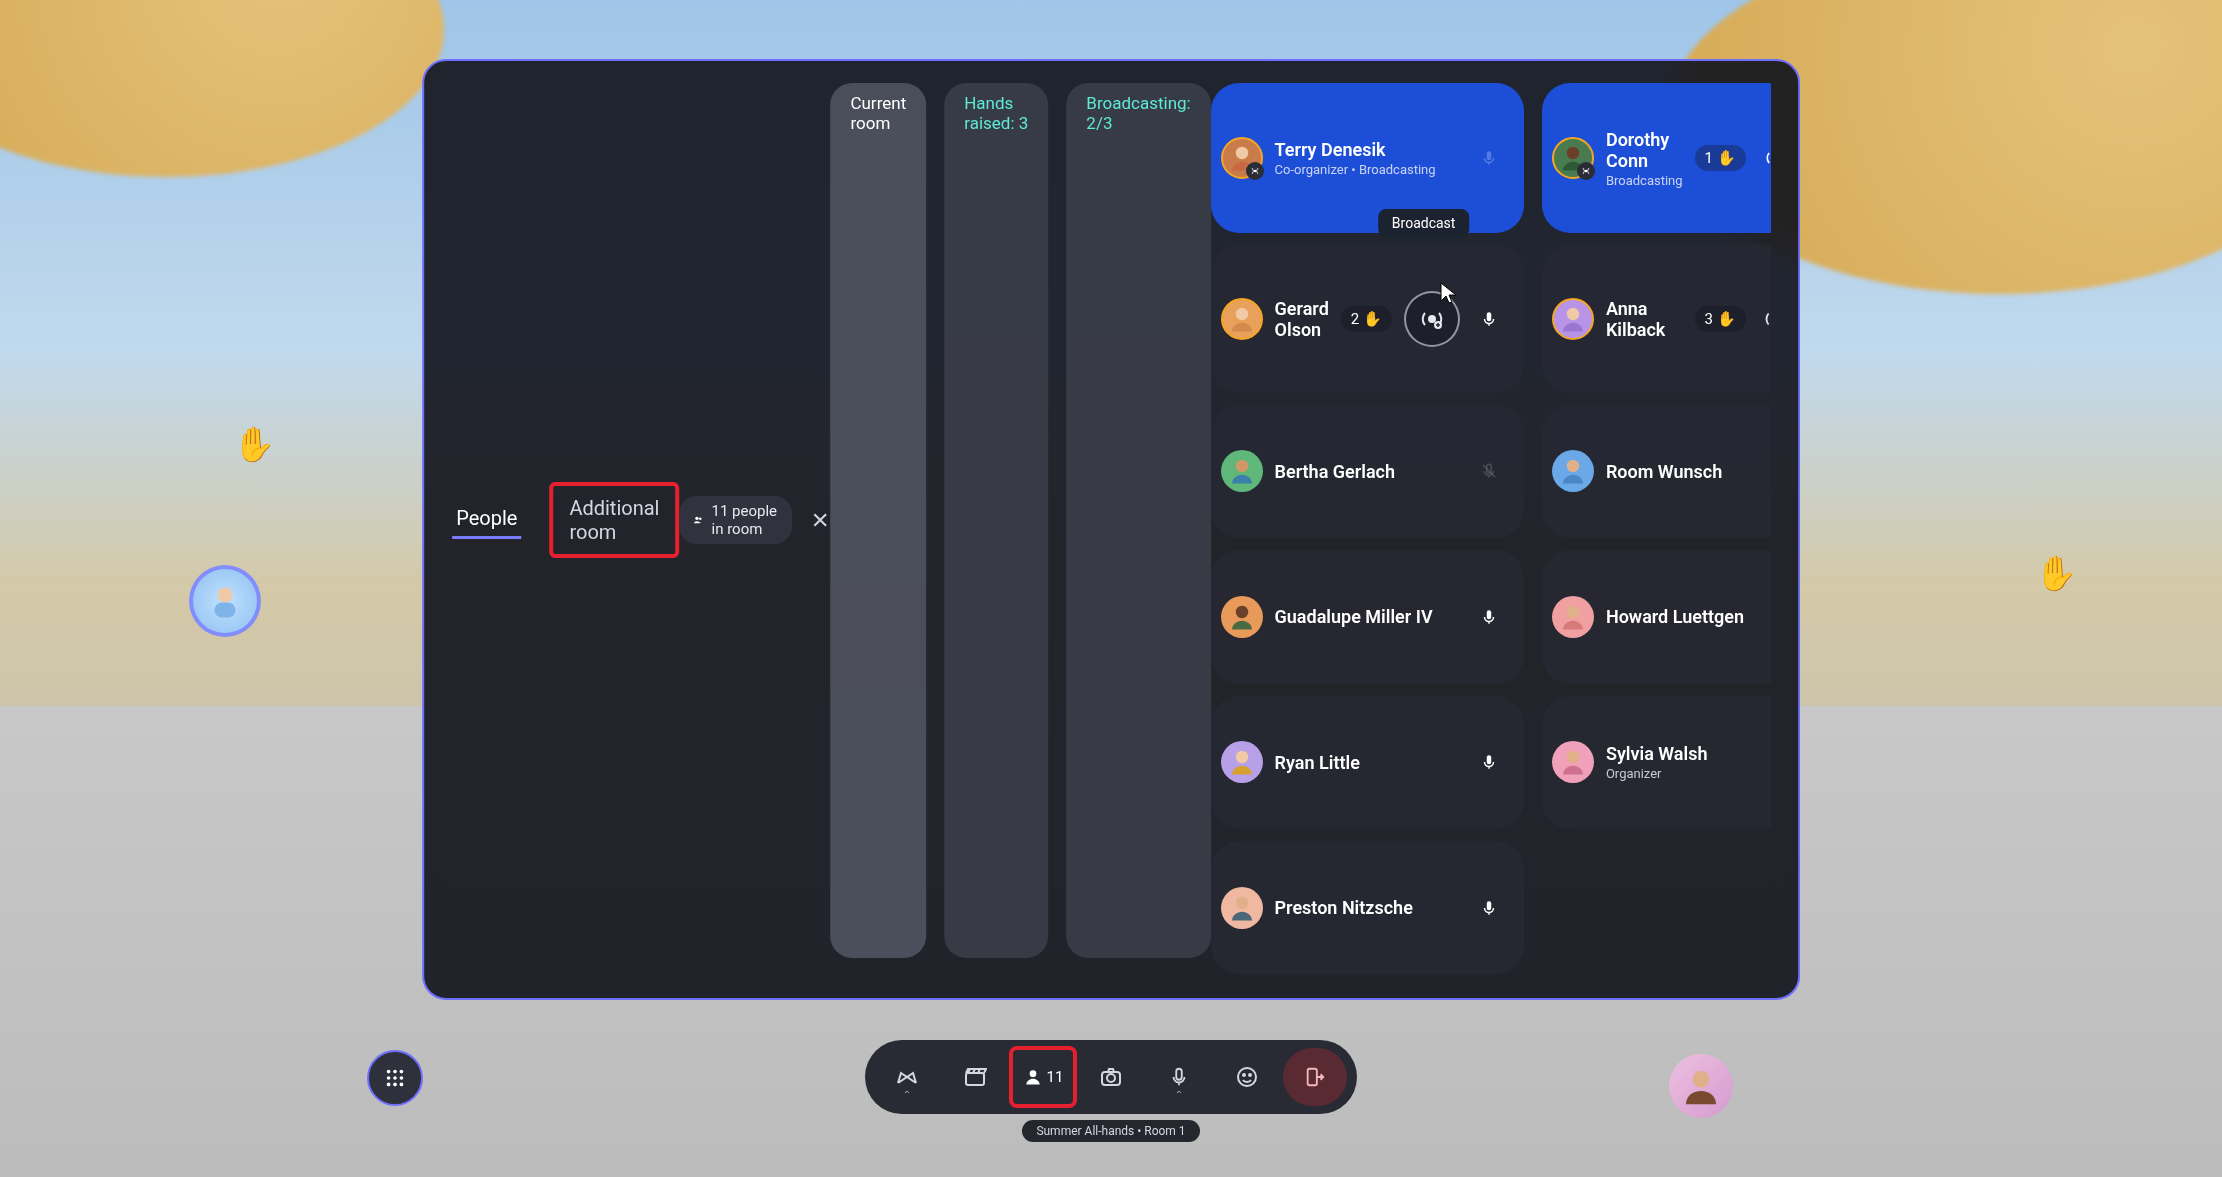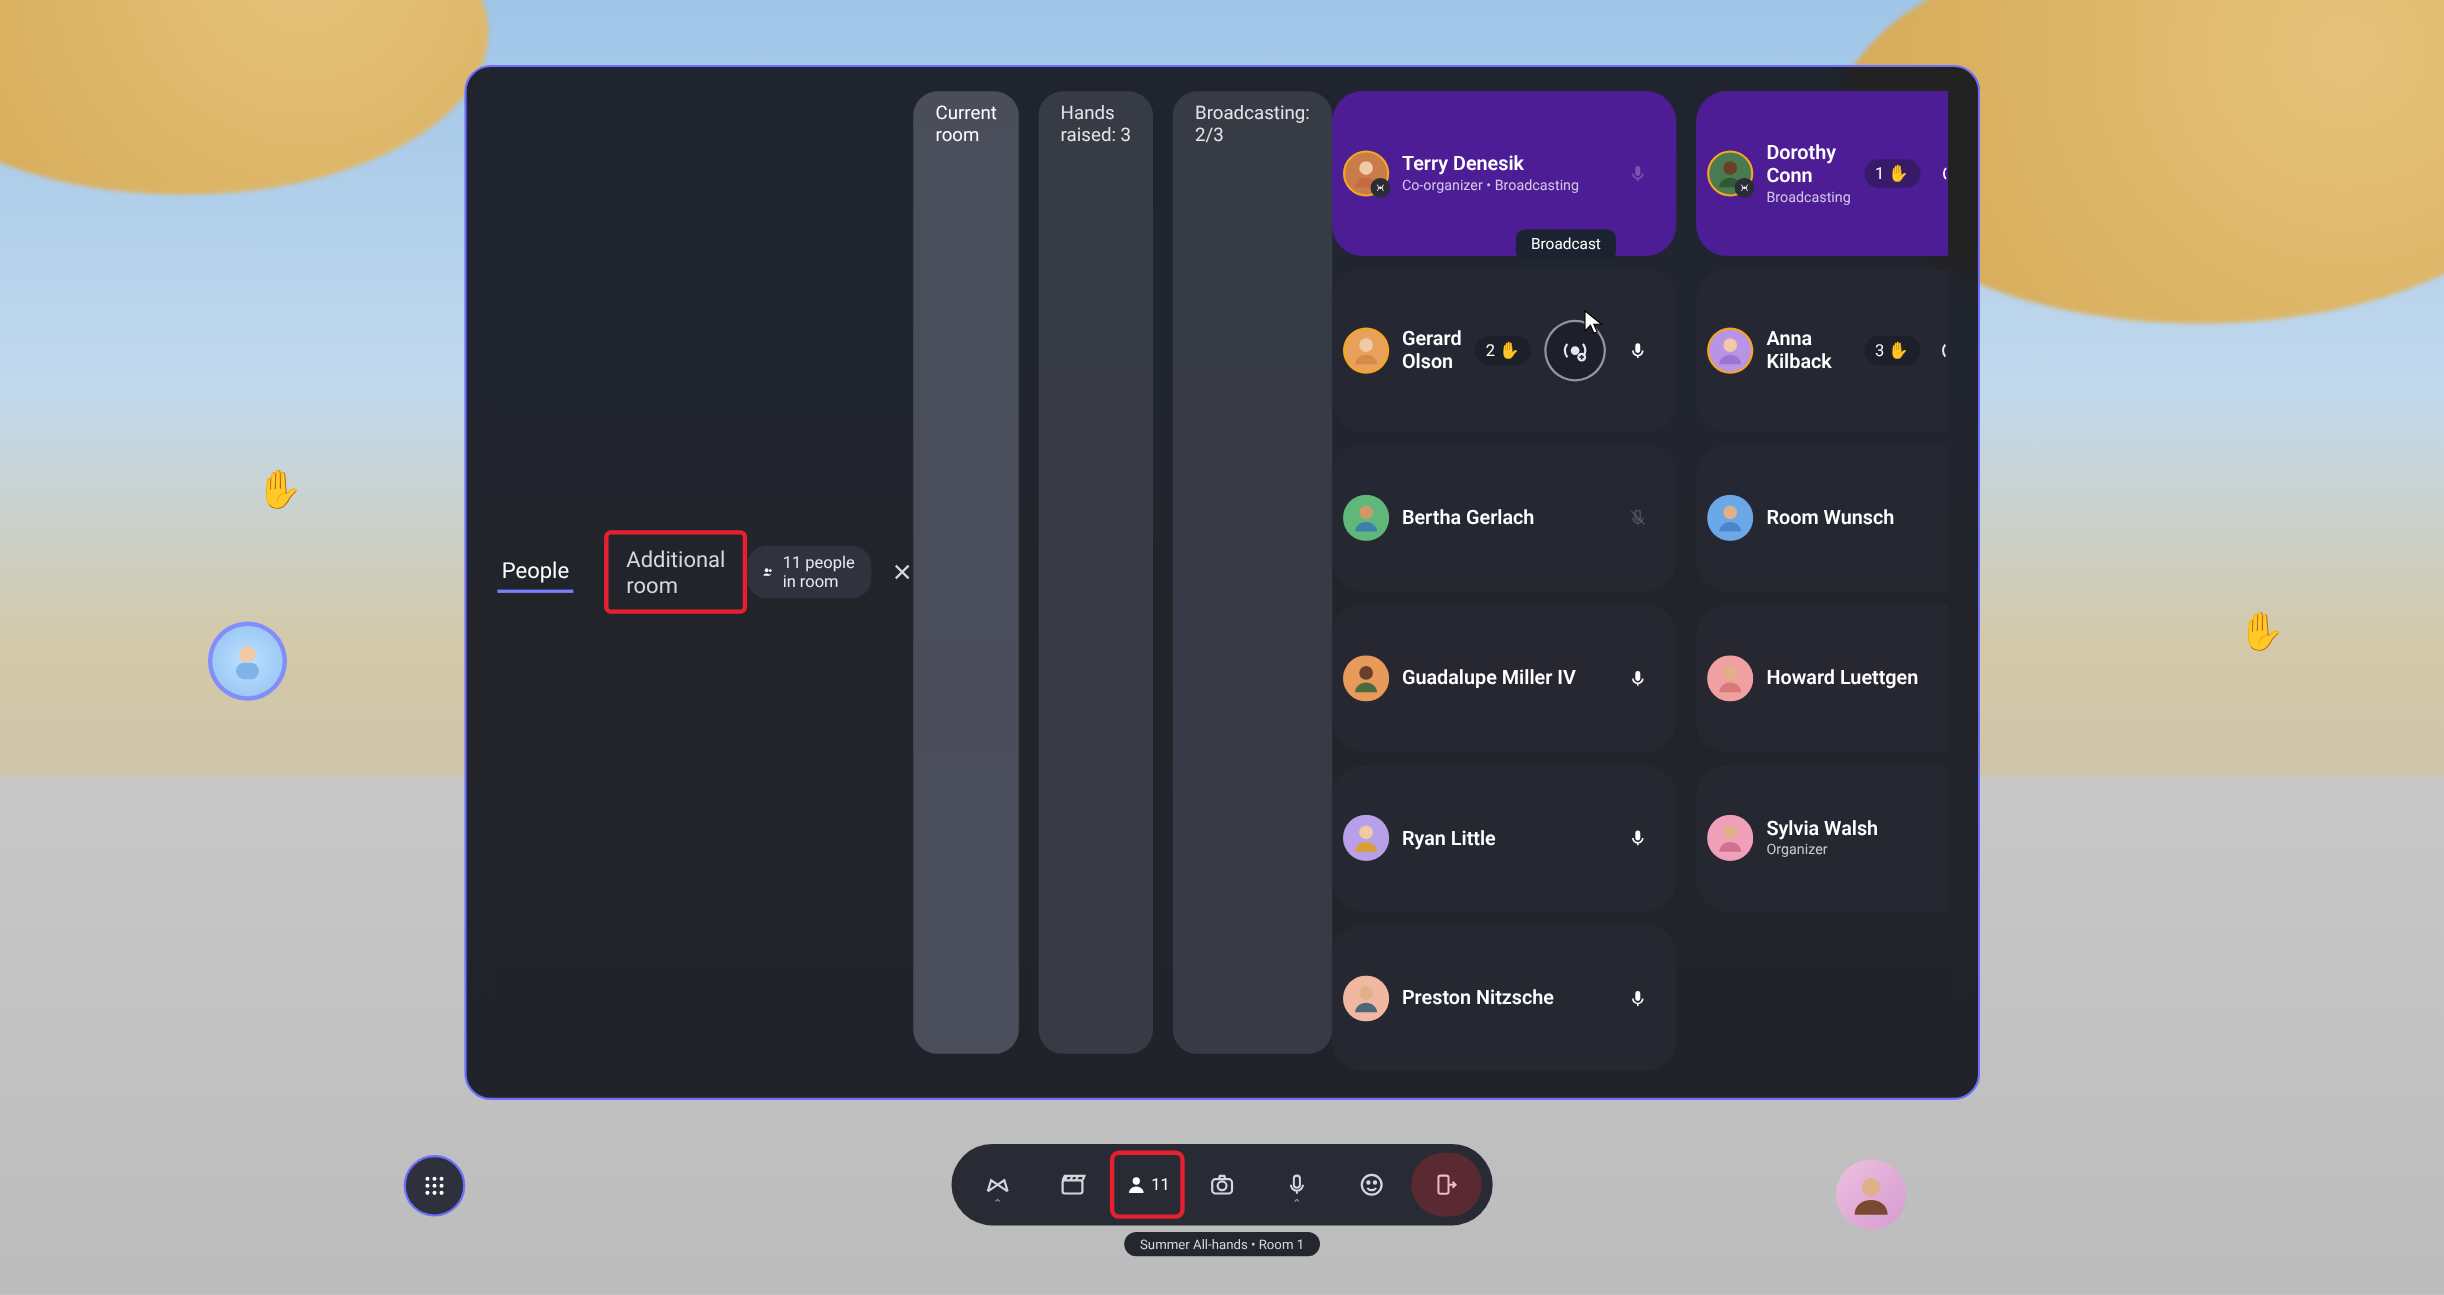--- a/index.html
+++ b/index.html
@@ -70,21 +70,21 @@
     color:#d6d6e0; font-size:22px; cursor:pointer;
   }
 
   
   .chips { display:flex; gap:18px; margin-bottom:16px; }
   .chip {
     background: rgba(60,62,74,0.85);
     border-radius: 22px;
     padding: 10px 20px;
     font-size: 17px;
-    color:#e5e5e5;
+    color:#5eead4;
     cursor:pointer;
   }
   .chip.active { background: rgba(80,82,96,0.9); color:#fff; }
 
   
   .people-grid {
     display:grid;
     grid-template-columns: 1fr 1fr;
     gap: 12px 18px;
     overflow-y:auto;
@@ -93,21 +93,21 @@
   .row {
     display:flex; align-items:center;
     background: rgba(40,42,54,0.55);
     border-radius: 28px;
     padding: 8px 18px 8px 10px;
     min-height:58px;
     gap:12px;
     position:relative;
   }
   .row.hi {
-    background: #4c1d95;
+    background: #1d4ed8;
     justify-content: flex-end;
   }
   .row .names { flex:1; display:flex; flex-direction:column; }
   .row .name { font-size:18px; font-weight:600; color:#fff; }
   .row .sub  { font-size:13px; color:rgba(255,255,255,0.75); margin-top:2px; }
 
   .avatar {
     width:42px; height:42px; border-radius:50%;
     flex-shrink:0;
     display:flex; align-items:center; justify-content:center;

